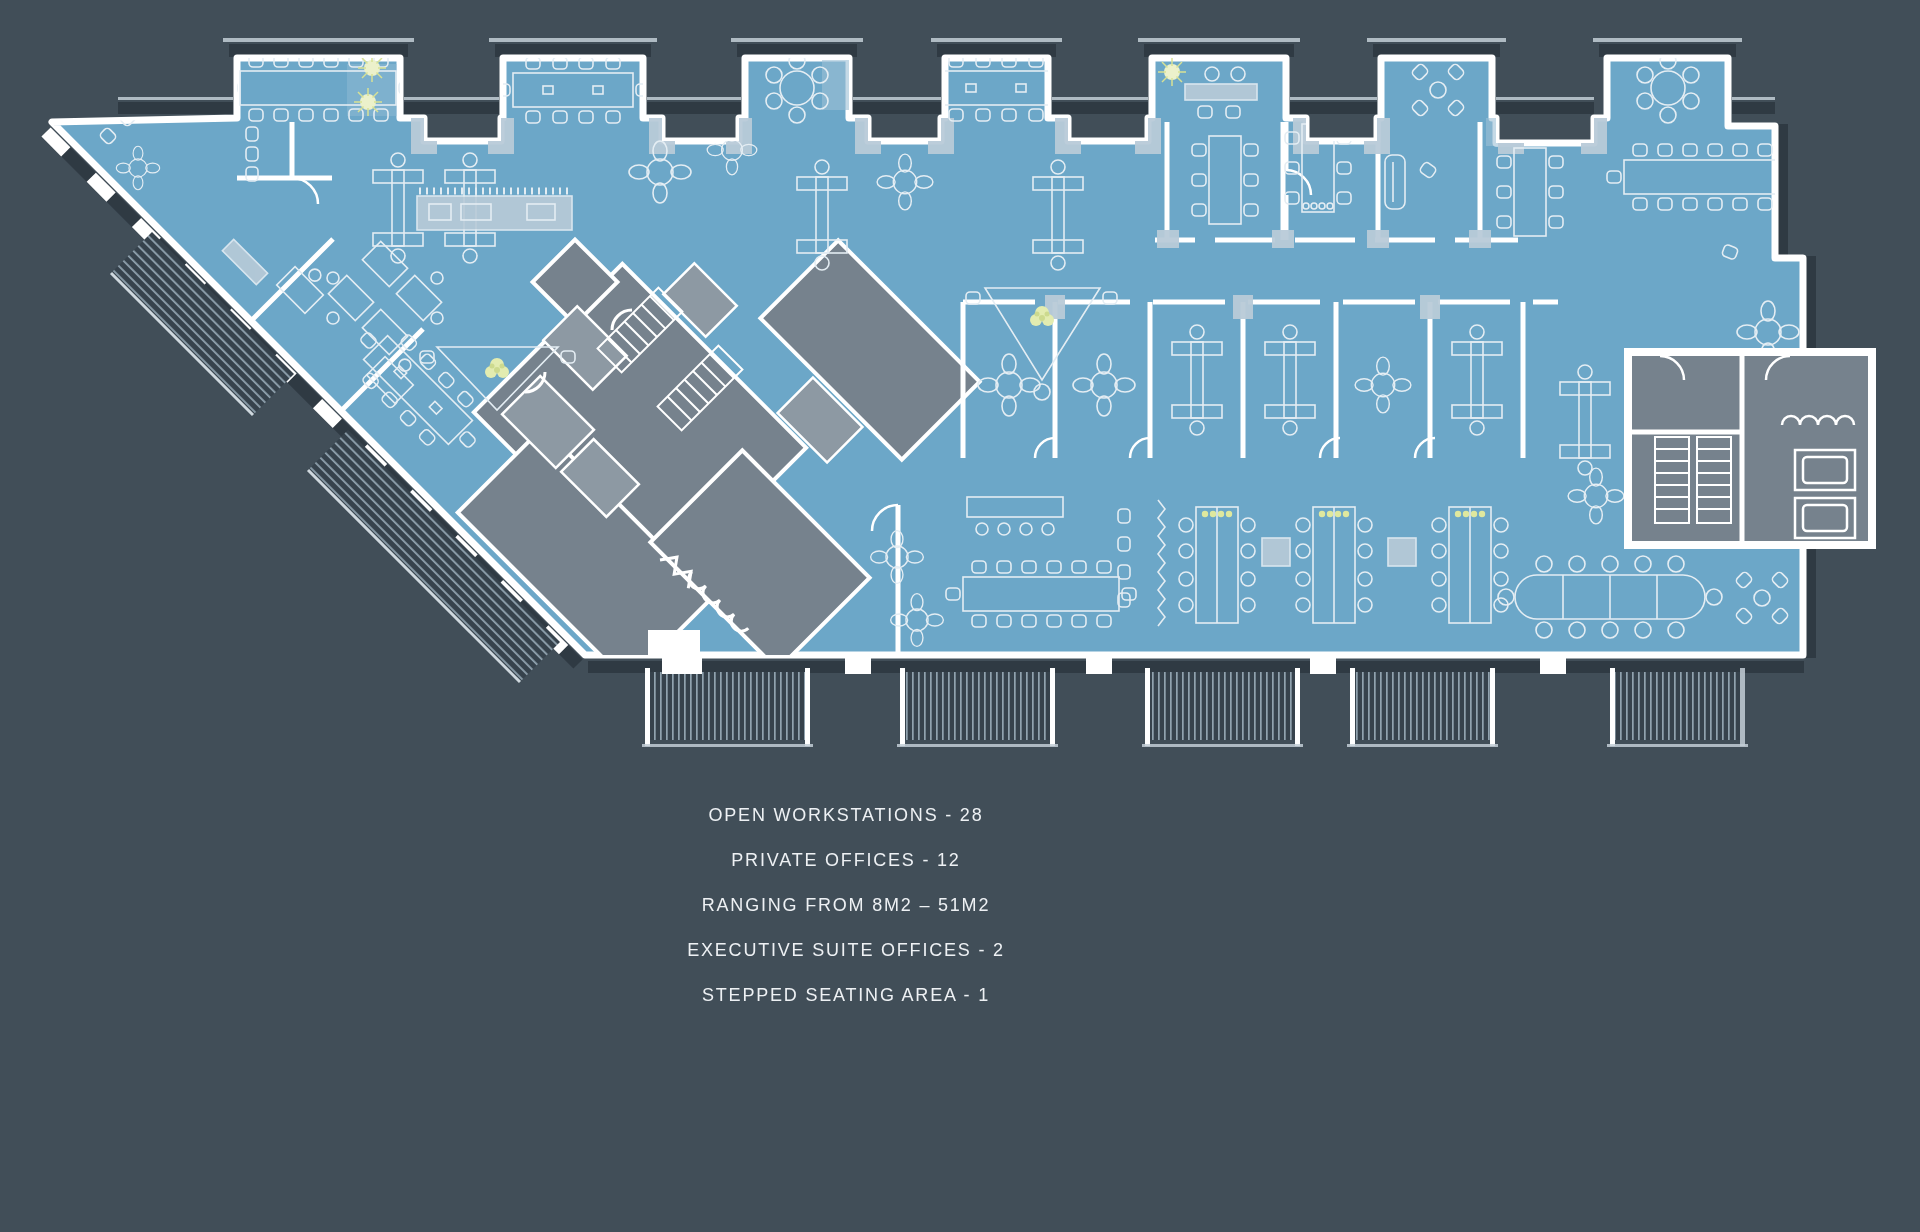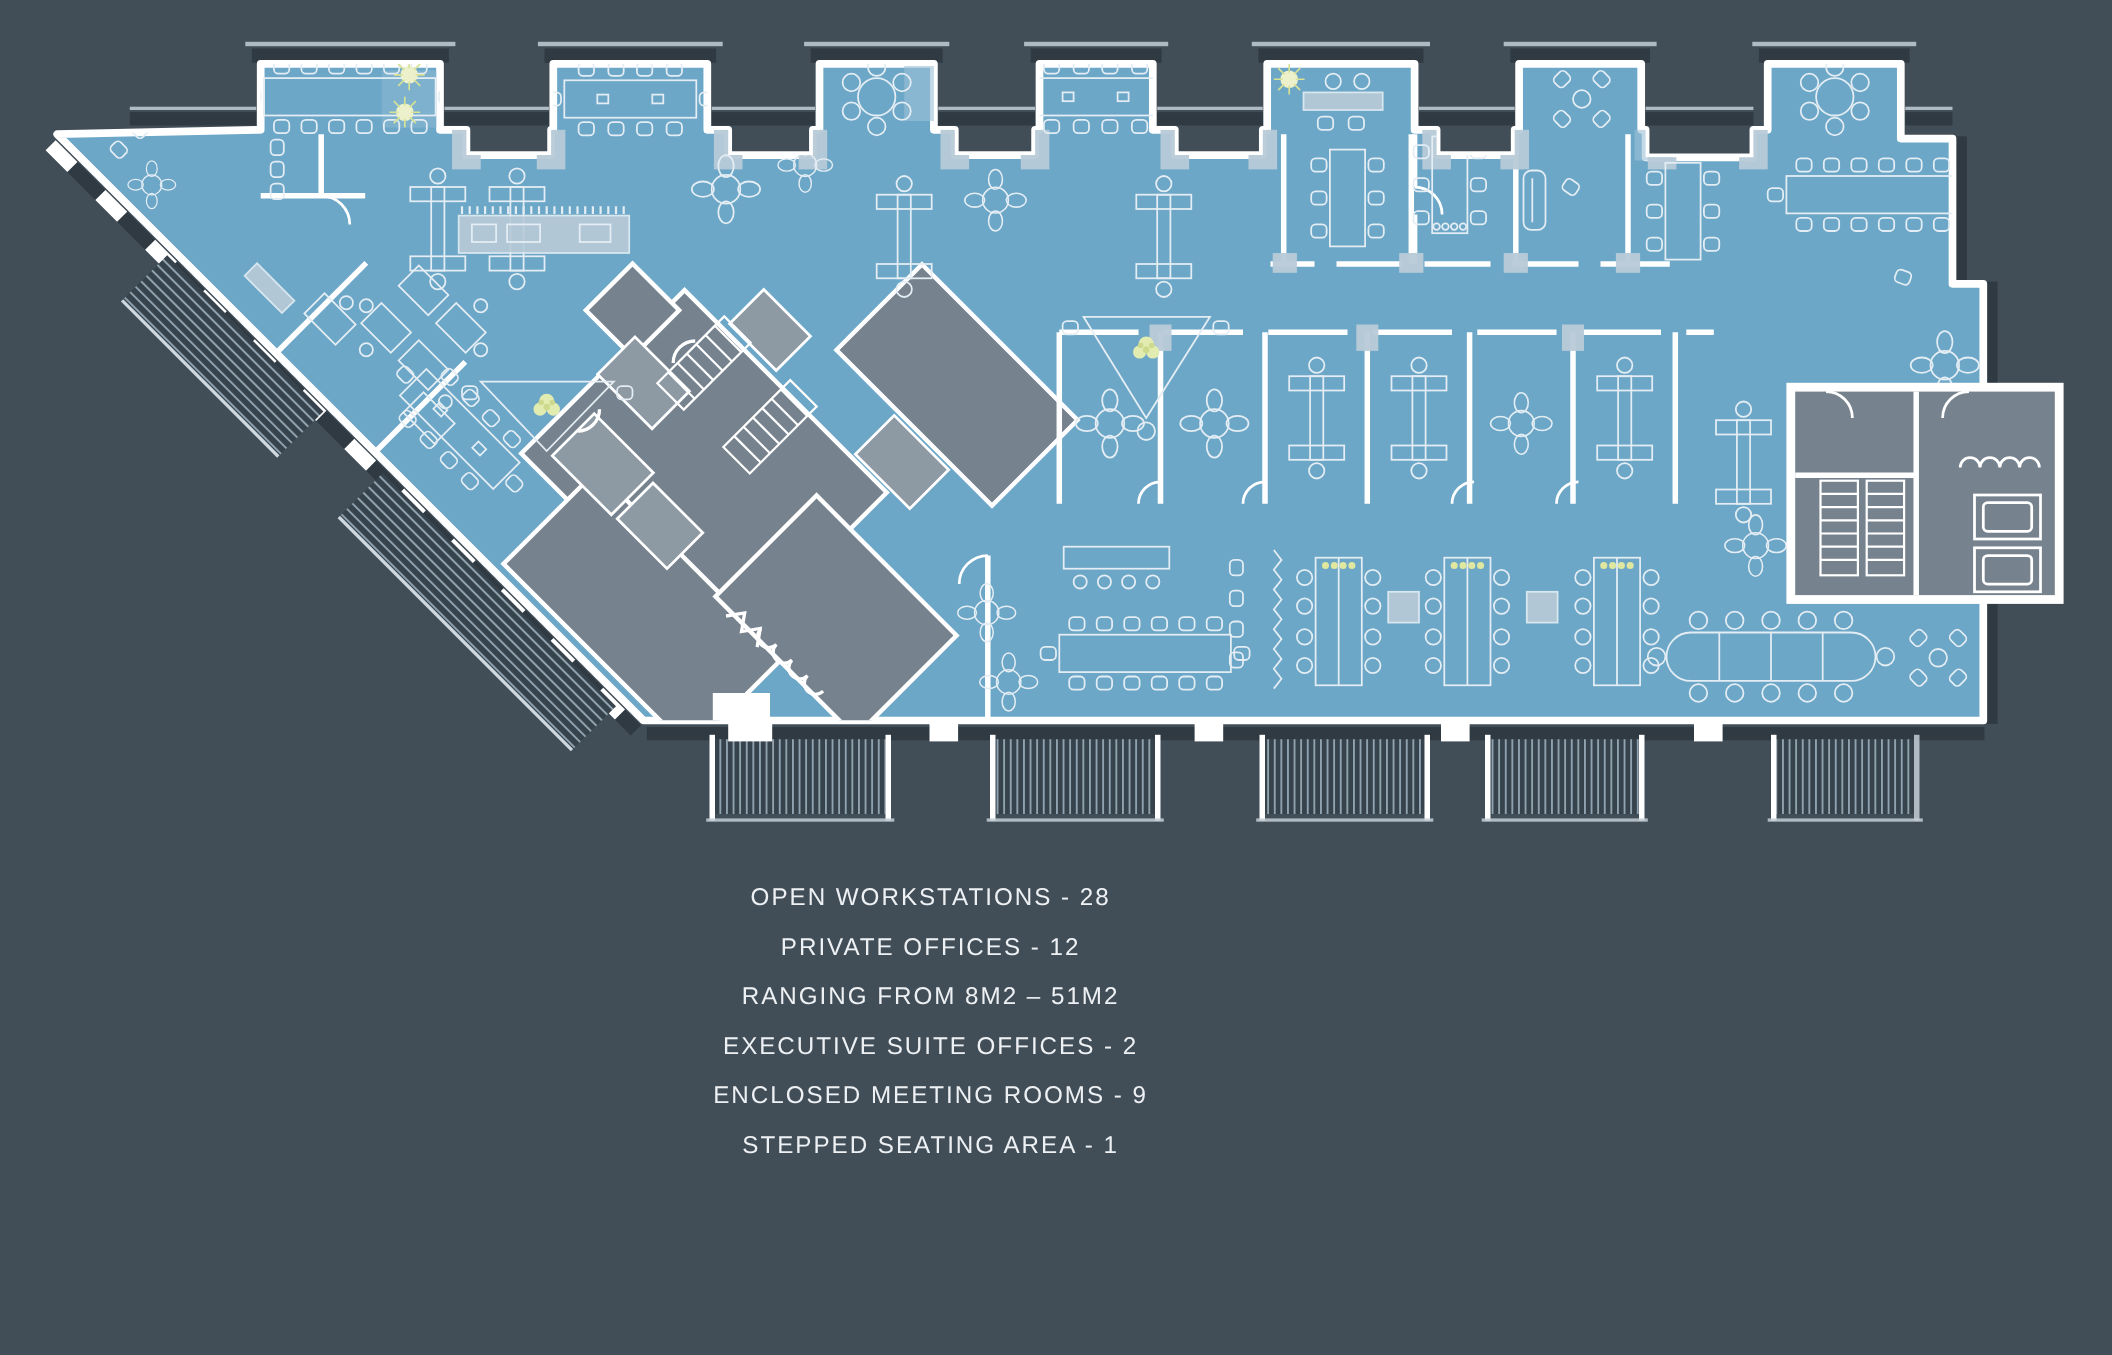--- a/index.html
+++ b/index.html
@@ -16,21 +16,21 @@
   .thin{fill:#c3ced6;opacity:.85}
   .core{fill:var(--c-core);stroke:var(--c-walls);stroke-width:4}
   .lroom{fill:var(--c-room_light);stroke:var(--c-walls);stroke-width:2.5}
   .wall{stroke:var(--c-walls);fill:none}
   .fx *, .fx{stroke:var(--c-furniture_line);stroke-width:1.6;fill:none}
   .lf{fill:var(--c-light_fill);opacity:.9;stroke:var(--c-furniture_line)}
   .pier{fill:var(--c-light_fill);opacity:.95}
   .nofill{fill:none}
   .rail{fill:#ffffff}
   .legend{position:absolute;left:0;top:793px;width:1692px;text-align:center;
-          color:var(--c-text);font-size:22px;letter-spacing:1.8px;line-height:45px;
+          color:var(--c-text);font-size:18px;letter-spacing:1.8px;line-height:45px;
           font-weight:500;text-transform:uppercase}
   .legend-line{white-space:nowrap}
 </style>
 </head>
 <body>
 
 <svg id="plan" viewBox="0 0 1920 1232" xmlns="http://www.w3.org/2000/svg">
   <defs>
     <clipPath id="floorClip">
       <path d="M52 122 L237 118 L237 58 L400 58 L400 118 L424 118 L424 141 L501 141 L501 118 L503 118 L503 58 L643 58 L643 118 L662 118 L662 141 L739 141 L739 118 L745 118 L745 58 L849 58 L849 118 L868 118 L868 141 L941 141 L941 118 L945 118 L945 58 L1048 58 L1048 118 L1068 118 L1068 141 L1148 141 L1148 118 L1152 118 L1152 58 L1286 58 L1286 118 L1306 118 L1306 141 L1377 141 L1377 118 L1381 118 L1381 58 L1492 58 L1492 118 L1496 118 L1496 143 L1594 143 L1594 118 L1607 118 L1607 58 L1728 58 L1728 126 L1775 126 L1775 258 L1803 258 L1803 655 L585 655 Z"></path>
@@ -593,15 +593,14 @@
       <rect x="1540" y="654" width="26" height="20"></rect>
     <rect x="662" y="652" width="40" height="22"></rect>
   </g>
 </svg>
 
 <div class="legend">
   <div class="legend-line">OPEN WORKSTATIONS - 28</div>
   <div class="legend-line">PRIVATE OFFICES - 12</div>
   <div class="legend-line">RANGING FROM 8M2 – 51M2</div>
   <div class="legend-line">EXECUTIVE SUITE OFFICES - 2</div>
-  <div class="legend-line">ENCLOSED MEETING ROOMS - 9</div>
   <div class="legend-line">STEPPED SEATING AREA - 1</div>
 </div>
 
 </body></html>

